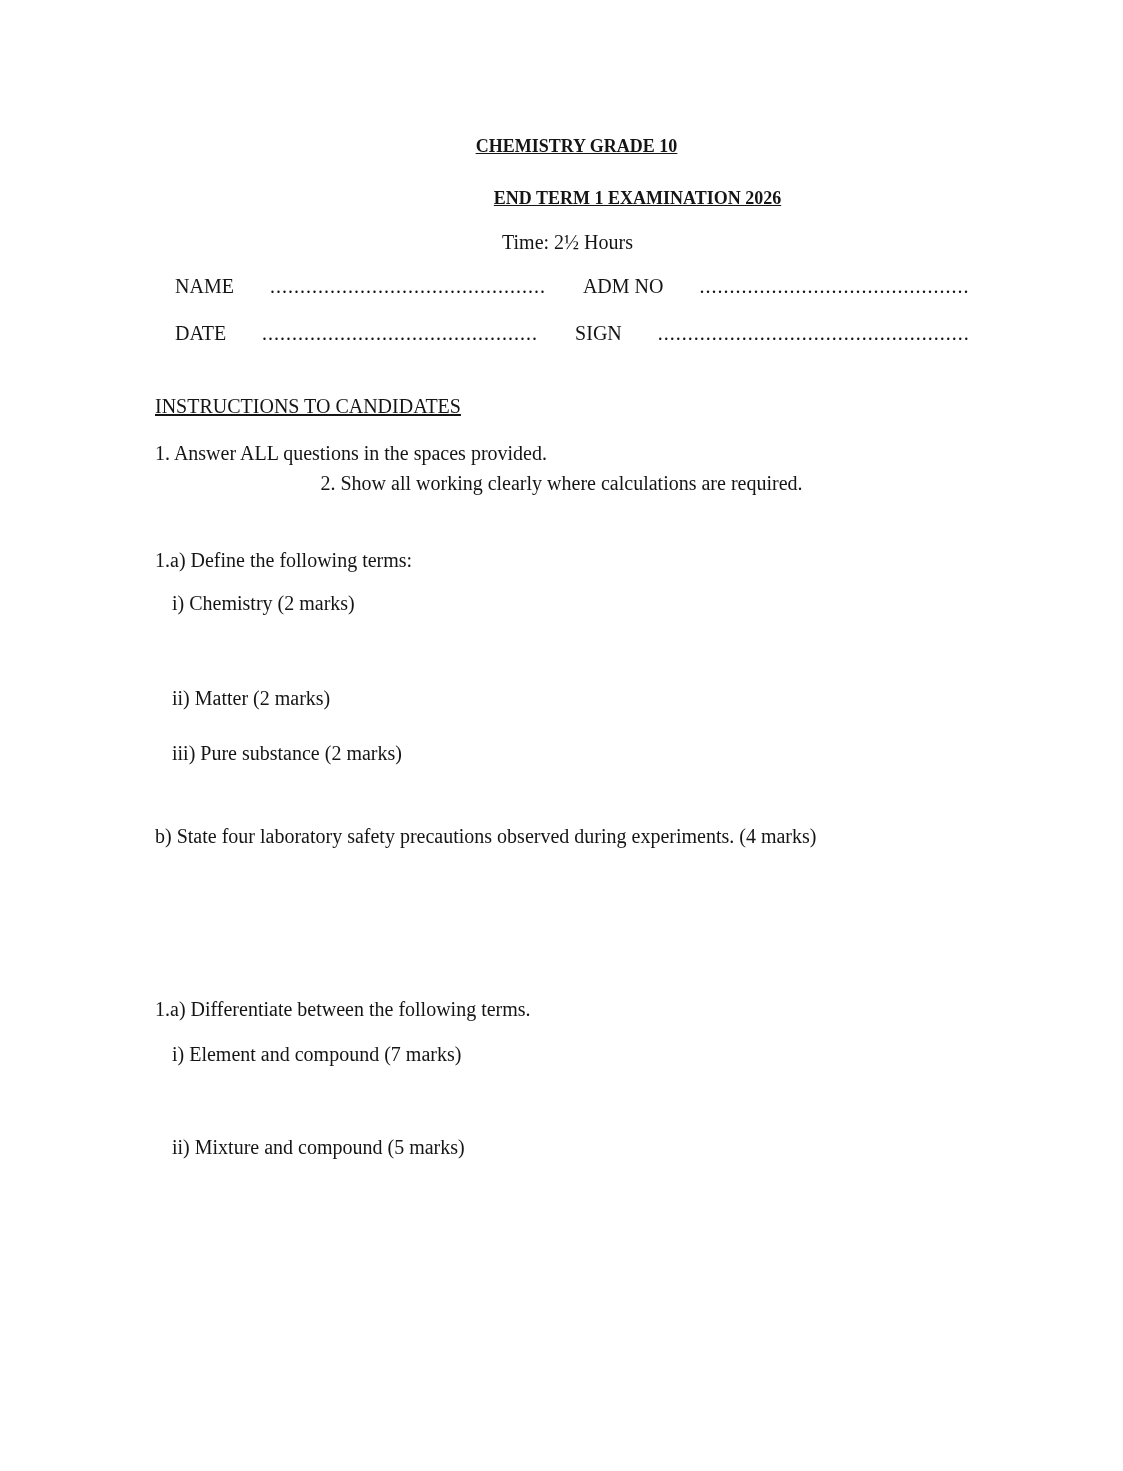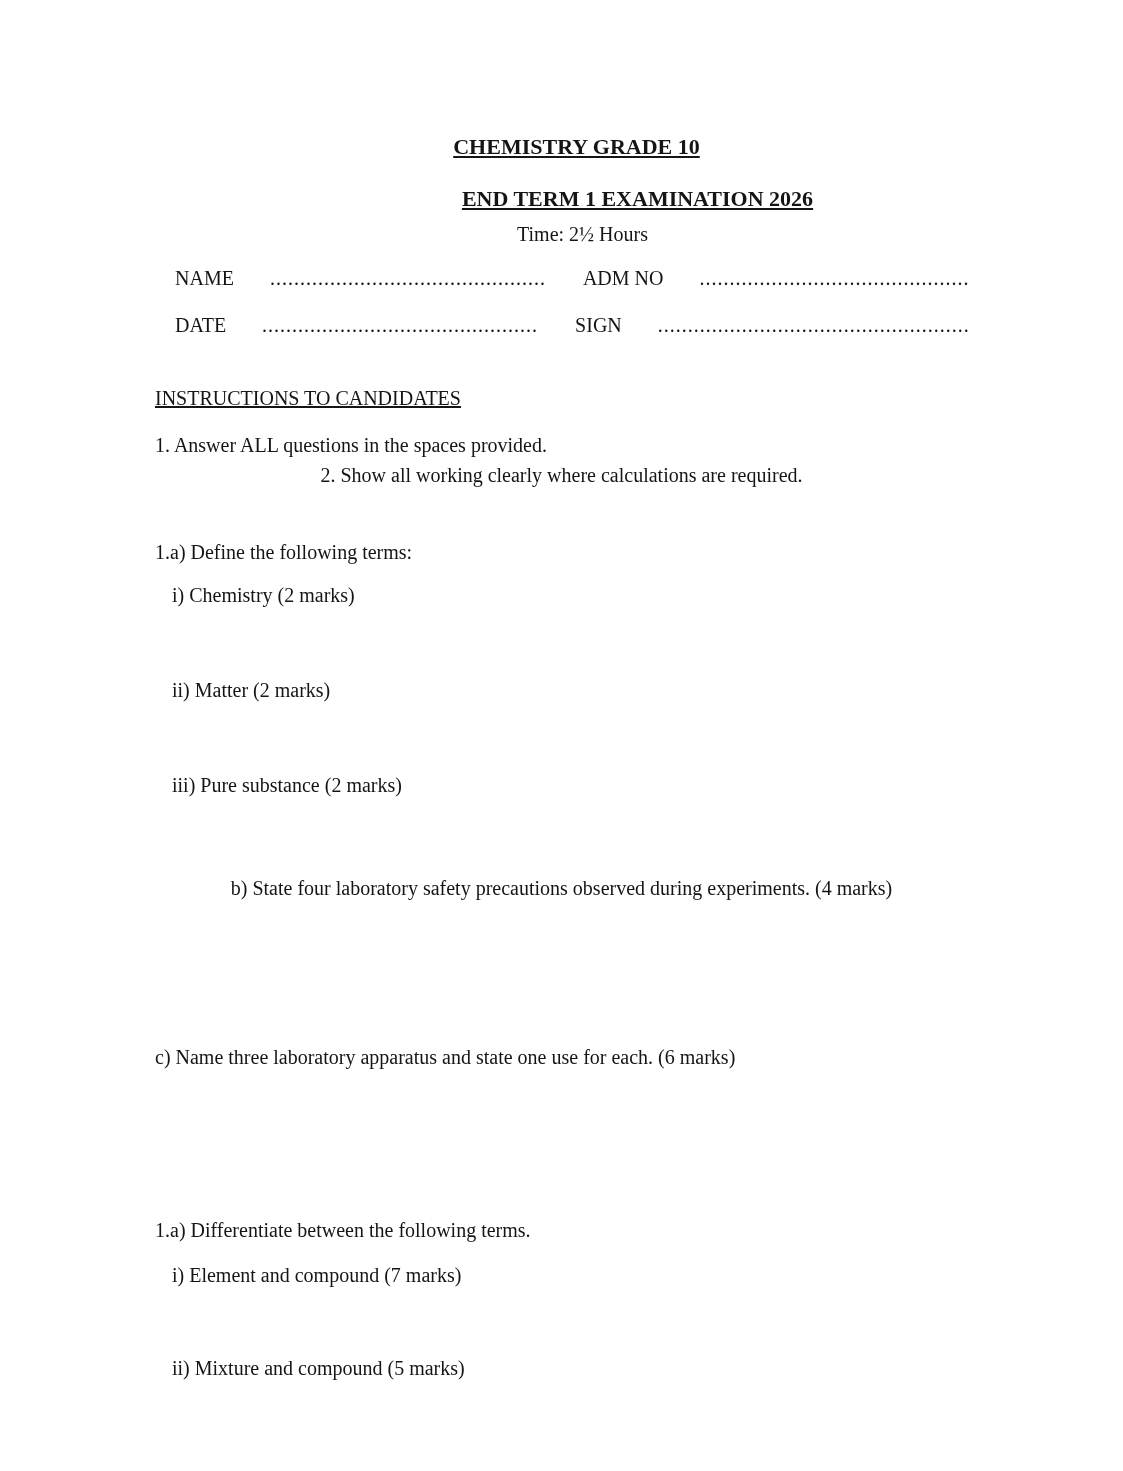--- a/index.html
+++ b/index.html
@@ -17,32 +17,32 @@
     font-family: "Liberation Serif", "DejaVu Serif", serif;
     font-size: 20px;
     line-height: 27px;
     box-sizing: border-box;
     padding: 133px 155px 0 155px;
     overflow: hidden;
   }
   .title-line {
     text-align: center;
     font-weight: bold;
-    font-size: 22px;
+    font-size: 18px;
     text-decoration: underline;
     position: relative;
     white-space: nowrap;
   }
   .title-main { left: 15px; }
   .title-sub  { left: 76px; margin-top: 25px; }
   .time-line  {
     text-align: center;
     position: relative;
-    left: 21px;
-    margin-top: 9px;
+    left: 6px;
+    margin-top: 17px;
   }
   .field-row {
     display: flex;
     align-items: baseline;
     padding-left: 20px;
     white-space: nowrap;
     gap: 36px;
   }
   .field-row.first { margin-top: 17px; }
   .field-row.second { margin-top: 20px; align-items: center; }
@@ -58,22 +58,22 @@
     margin-top: 46px;
     text-decoration: underline;
   }
   .instruction-item-1 { margin-top: 20px; }
   .instruction-item-2 { margin-top: 3px; text-align: center; }
   .q { white-space: nowrap; }
   .q-sub { padding-left: 17px; }
   .q1a      { margin-top: 50px; }
   .q1a-i    { margin-top: 16px; }
   .q1a-ii   { margin-top: 68px; }
-  .q1a-iii  { margin-top: 68px; }
-  .q1b      { margin-top: 76px; text-align: center; }
+  .q1a-iii  { margin-top: 28px; }
+  .q1b      { margin-top: 56px; }
   .q1c      { margin-top: 142px; }
   .q2a      { margin-top: 146px; font-family: Liberation Serif, serif; }
   .q2a-i    { margin-top: 18px; }
   .q2a-ii   { margin-top: 66px; }
 </style>
 </head>
 <body>
 
 <div class="page">
 
@@ -106,21 +106,20 @@
   <div class="q q1a">1.a) Define the following terms:</div>
 
   <div class="q q-sub q1a-i">i) Chemistry (2 marks)</div>
 
   <div class="q q-sub q1a-ii">ii) Matter (2 marks)</div>
 
   <div class="q q-sub q1a-iii">iii) Pure substance (2 marks)</div>
 
   <div class="q q1b">b) State four laboratory safety precautions observed during experiments. (4 marks)</div>
 
-  <div class="q q1c">c) Name three laboratory apparatus and state one use for each. (6 marks)</div>
 
   <div class="q q2a">1.a) Differentiate between the following terms.</div>
 
   <div class="q q-sub q2a-i">i) Element and compound (7 marks)</div>
 
   <div class="q q-sub q2a-ii">ii) Mixture and compound (5 marks)</div>
 
 </div>
 
 </body></html>

